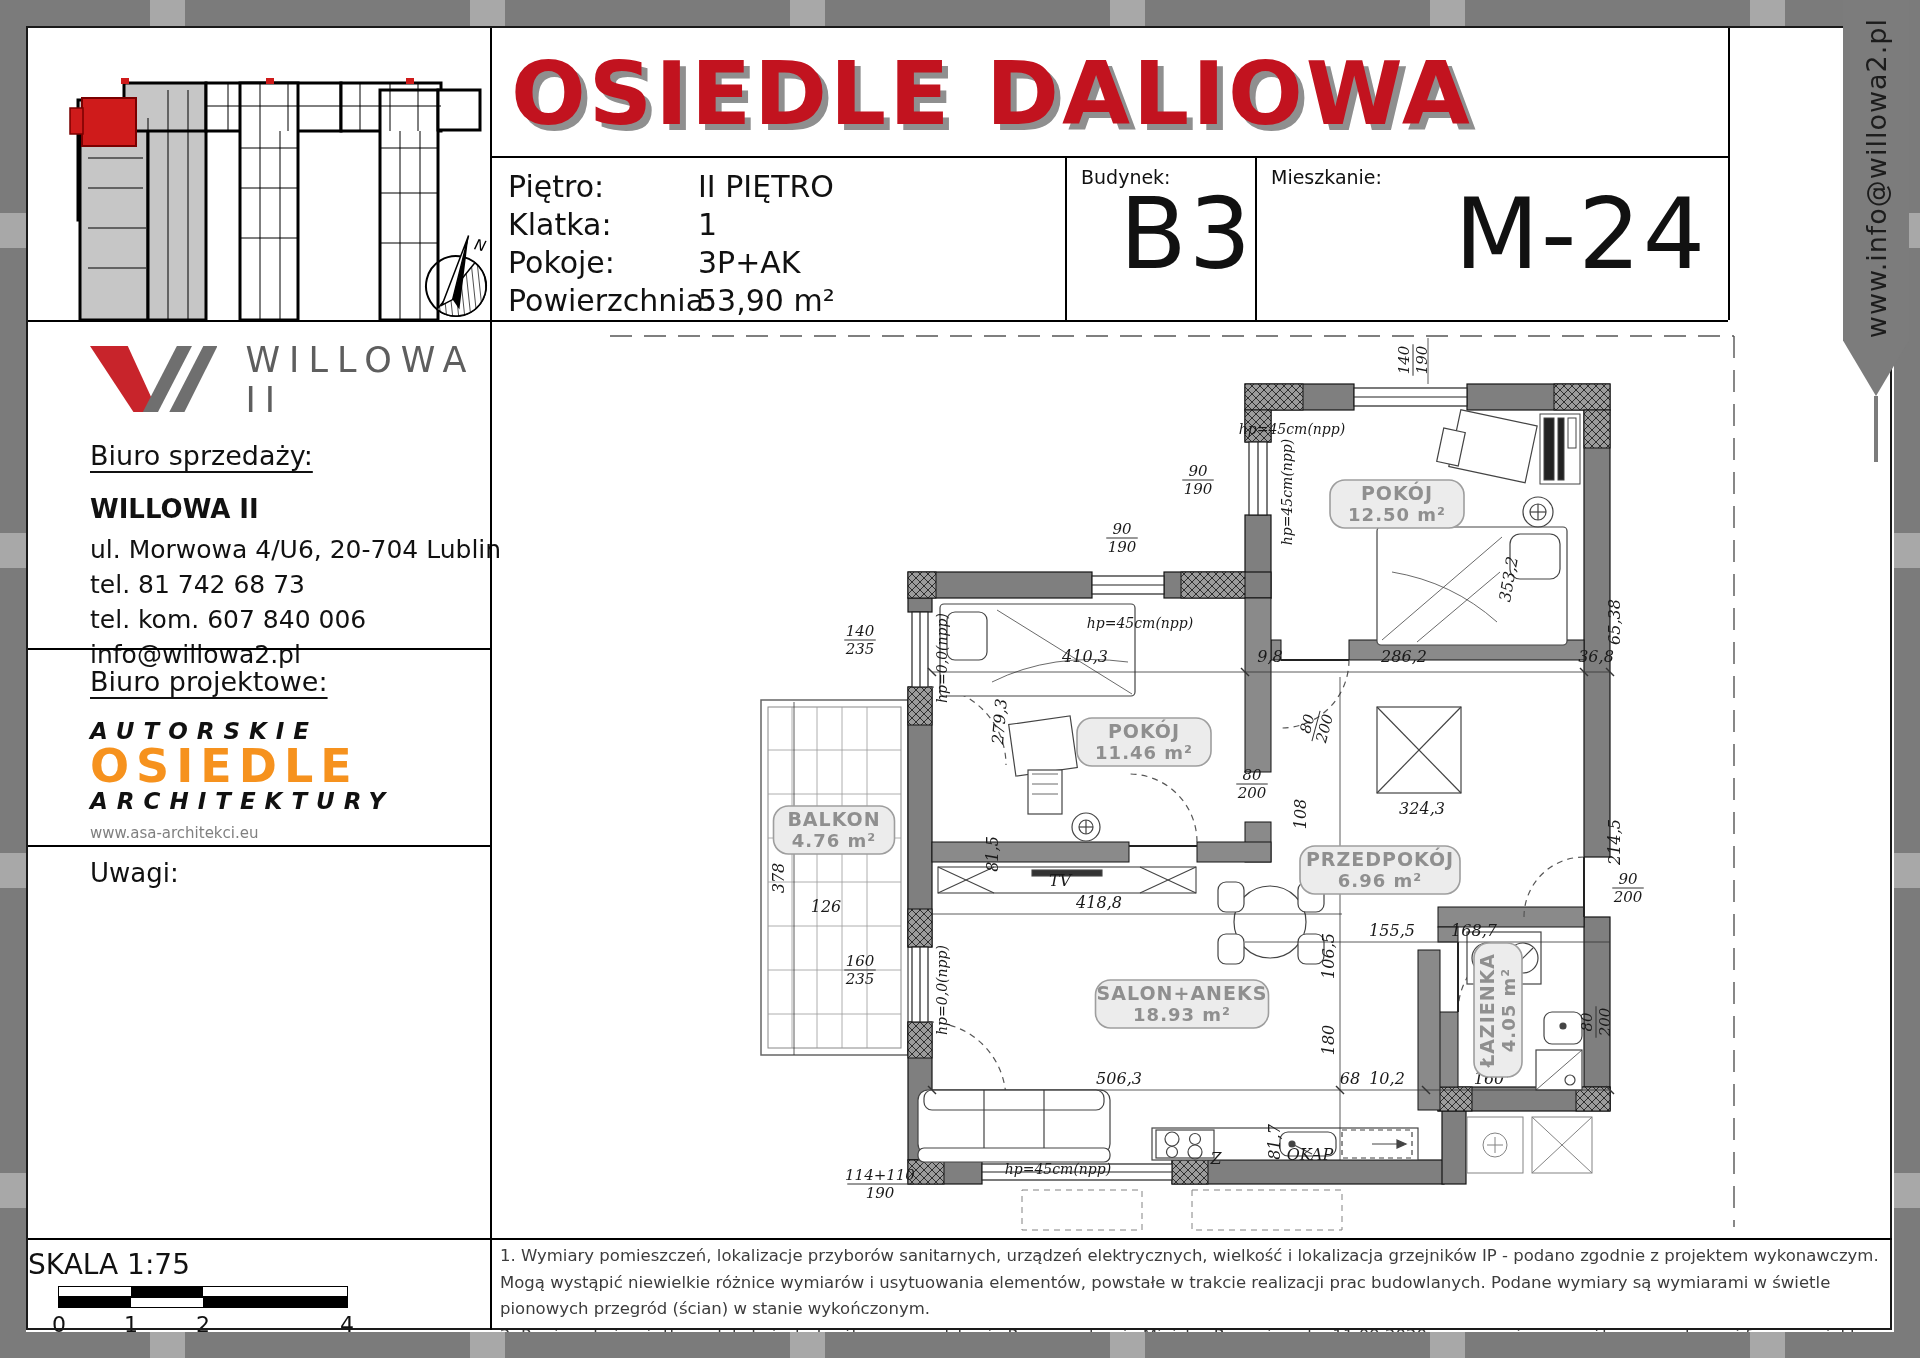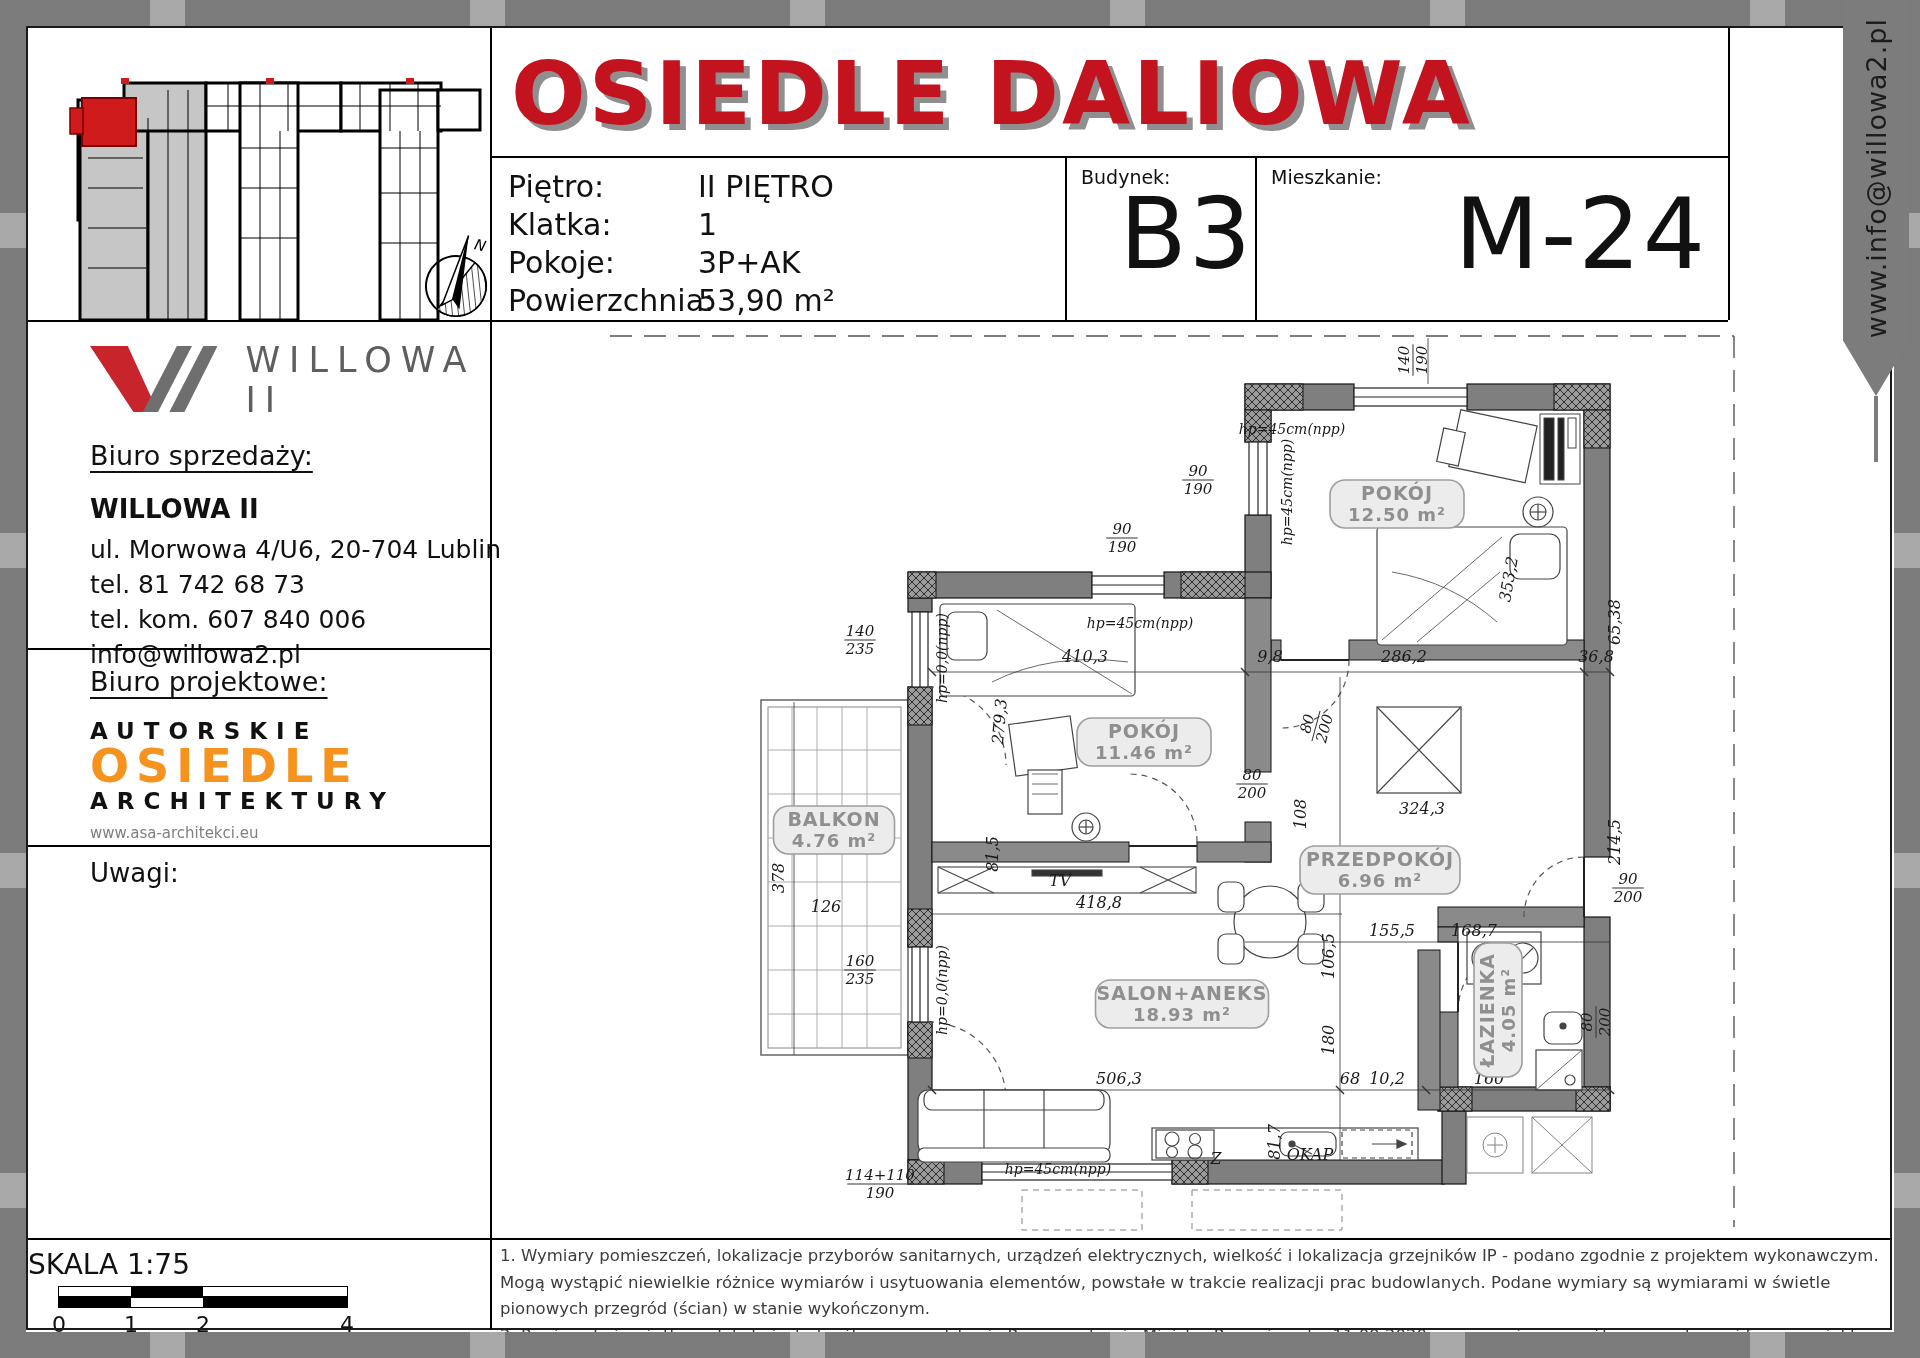--- a/index.html
+++ b/index.html
@@ -29,21 +29,21 @@
   .ribbon{position:absolute;left:1843px;top:0;width:66px;height:396px;background:#7c7c7c;z-index:50;
           clip-path:polygon(0 0,100% 0,100% 86%,50% 100%,0 86%);display:flex;align-items:flex-start;justify-content:center;}
   .ribbon span{writing-mode:vertical-rl;transform:rotate(180deg);font-size:27px;color:#1c1c1c;margin-top:18px;letter-spacing:1px;}
   .ribbon-tail{position:absolute;left:1874px;top:396px;width:4px;height:66px;background:#7c7c7c;z-index:50;}
   
   .sidebar{left:28px;top:322px;width:462px;height:916px;margin-left:28px;}
   .brand-row{position:absolute;left:34px;top:18px;display:flex;align-items:center;}
   .brand-text{font-size:35px;letter-spacing:9px;color:#5e5e5e;margin-left:28px;font-weight:500;}
   .sb-head{font-size:27px;text-decoration:underline;text-underline-offset:6px;}
   .sb-body{font-size:25px;line-height:35px;}
-  .studio1,.studio3{font-size:23px;font-weight:700;letter-spacing:9px;color:#111;}
+  .studio1,.studio3{font-size:23px;font-weight:700;letter-spacing:9px;color:#111;font-style:italic;}
   .studio2{font-size:46px;font-weight:700;letter-spacing:7px;color:#f6921e;line-height:44px;}
   .studio-site{font-size:15px;color:#808080;margin-top:10px;}
   
   .skala{position:absolute;left:28px;top:1248px;font-size:28px;}
   .scalebar{position:absolute;left:58px;top:1286px;width:290px;height:24px;}
   .sb-row{position:absolute;left:0;width:290px;height:11px;border:1.5px solid #000;box-sizing:border-box;}
   .seg{position:absolute;top:0;height:100%;}
   .sb-ticks{position:absolute;left:48px;top:1312px;width:310px;font-size:22px;}
   .sb-ticks span{position:absolute;}
   .notes{position:absolute;left:500px;top:1243px;width:1380px;font-size:16.5px;line-height:1.62;color:#3c3c3c;}

